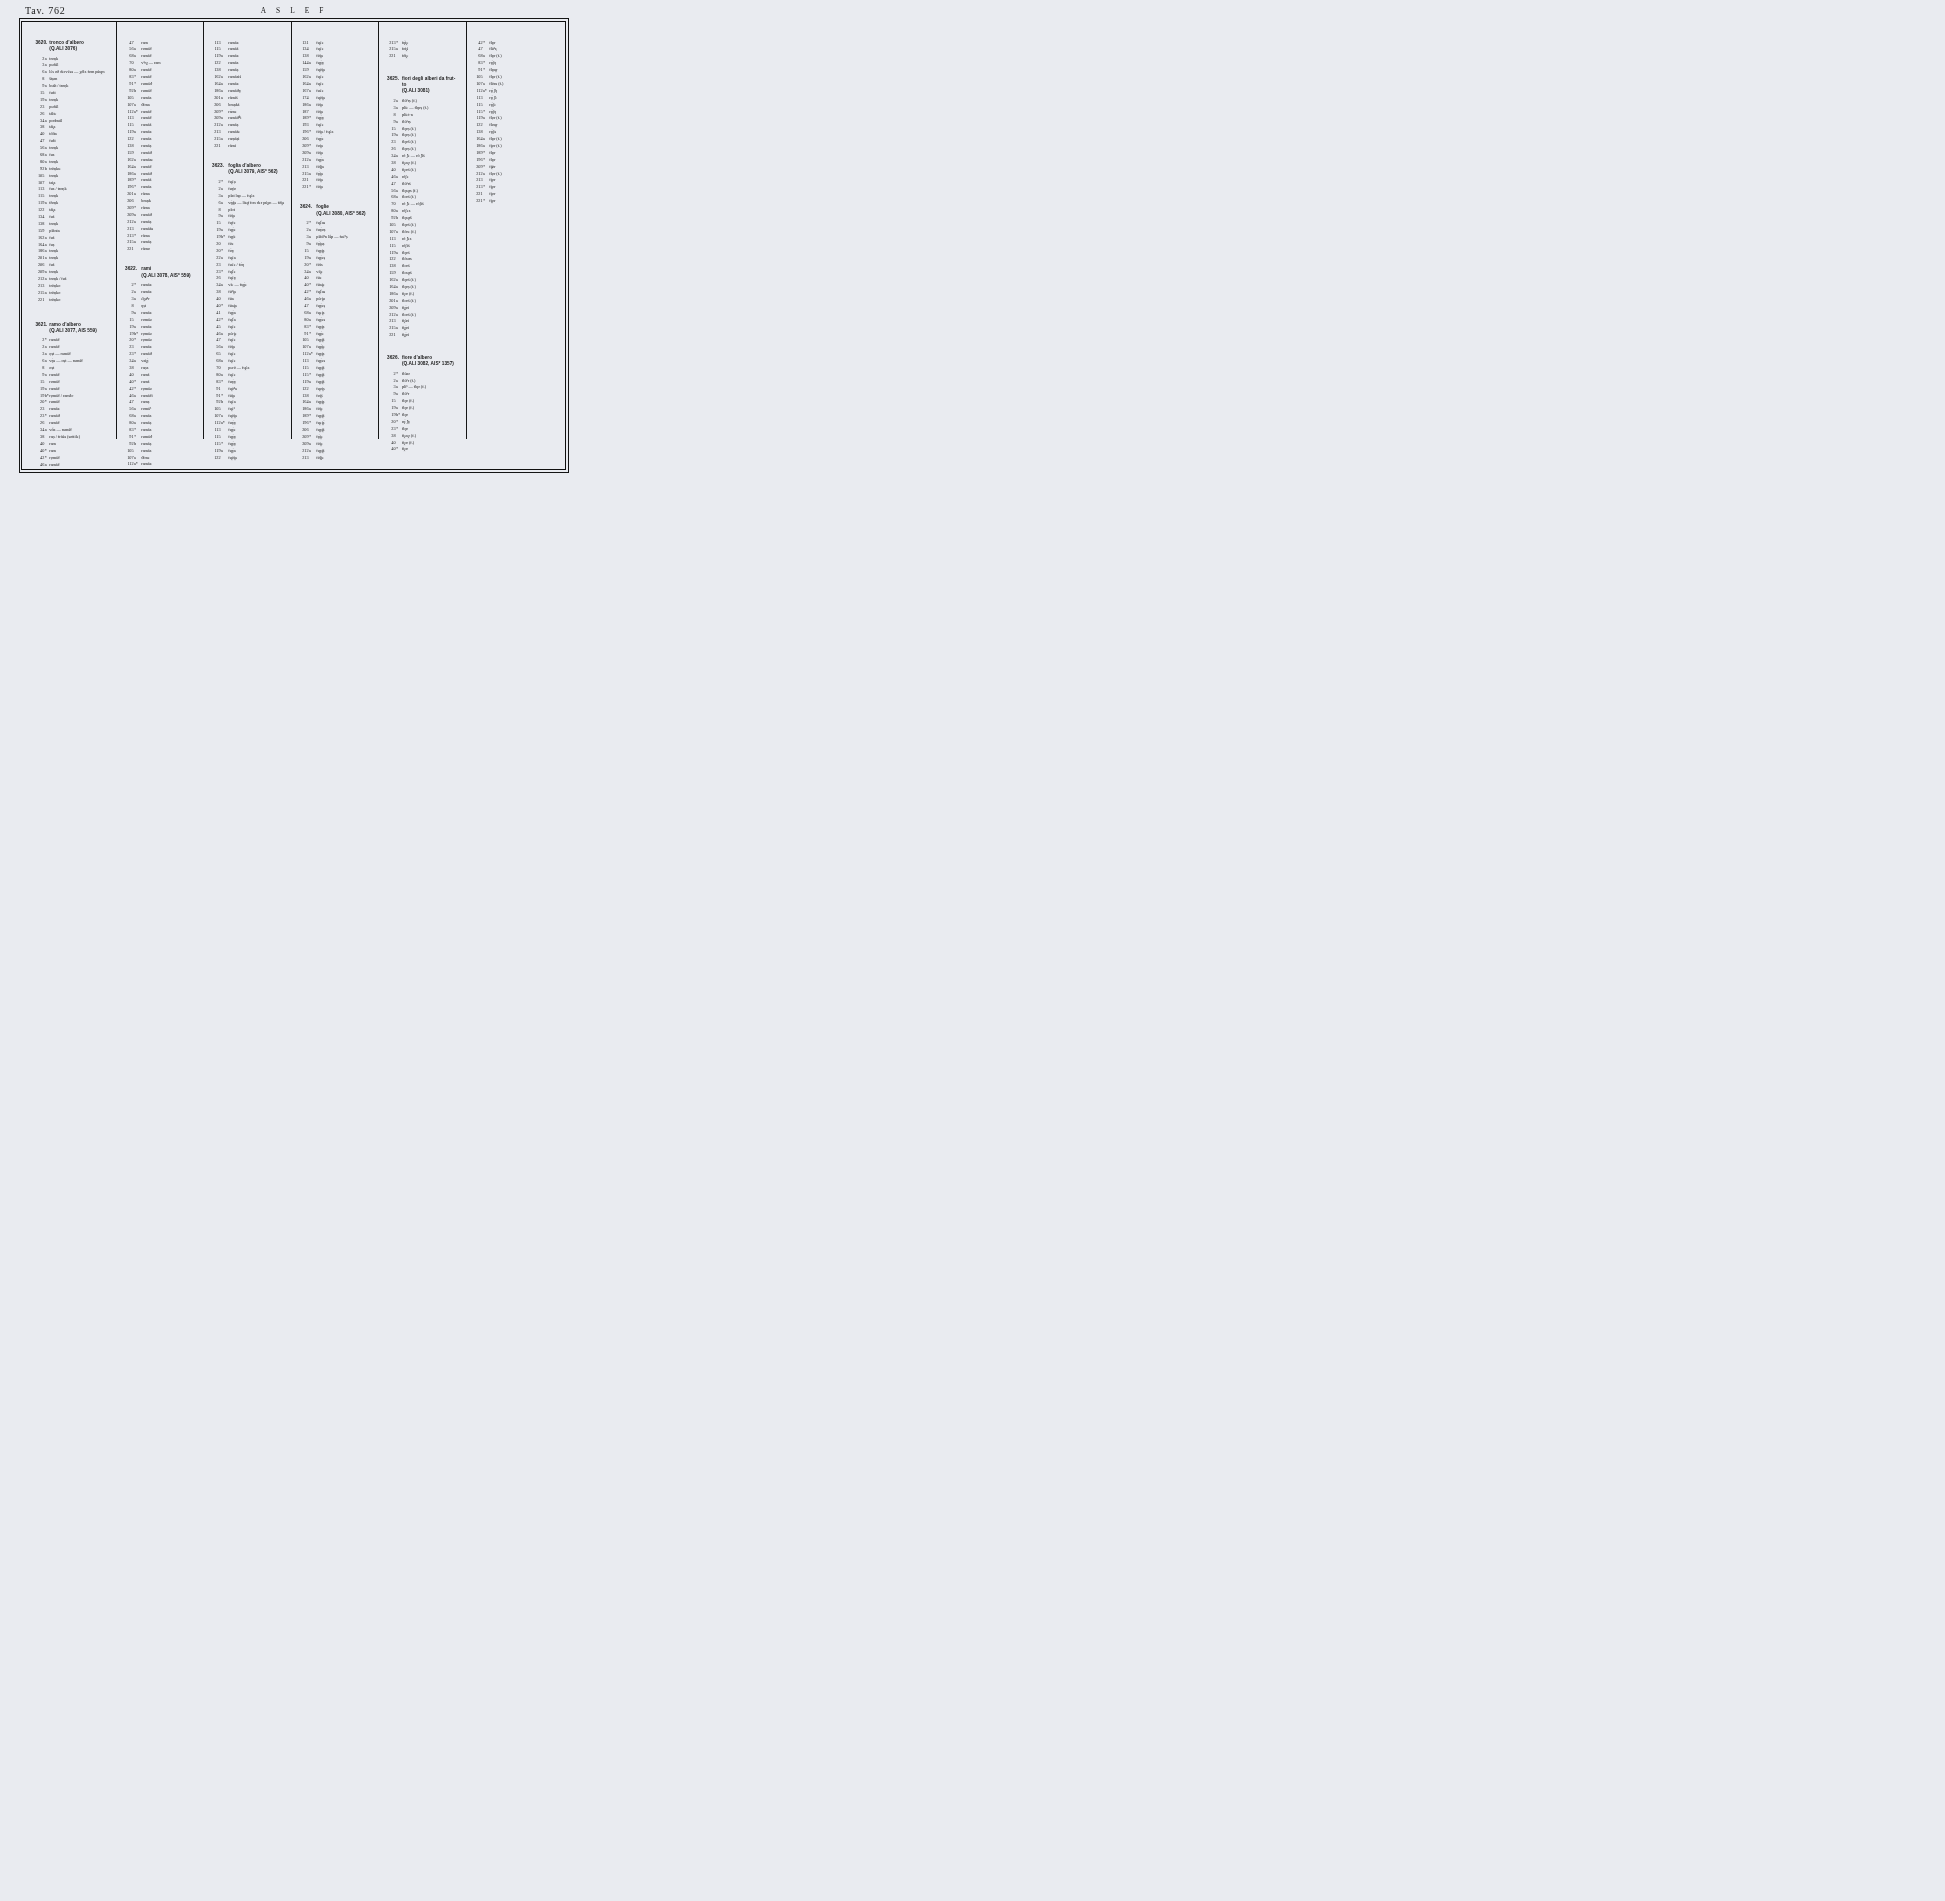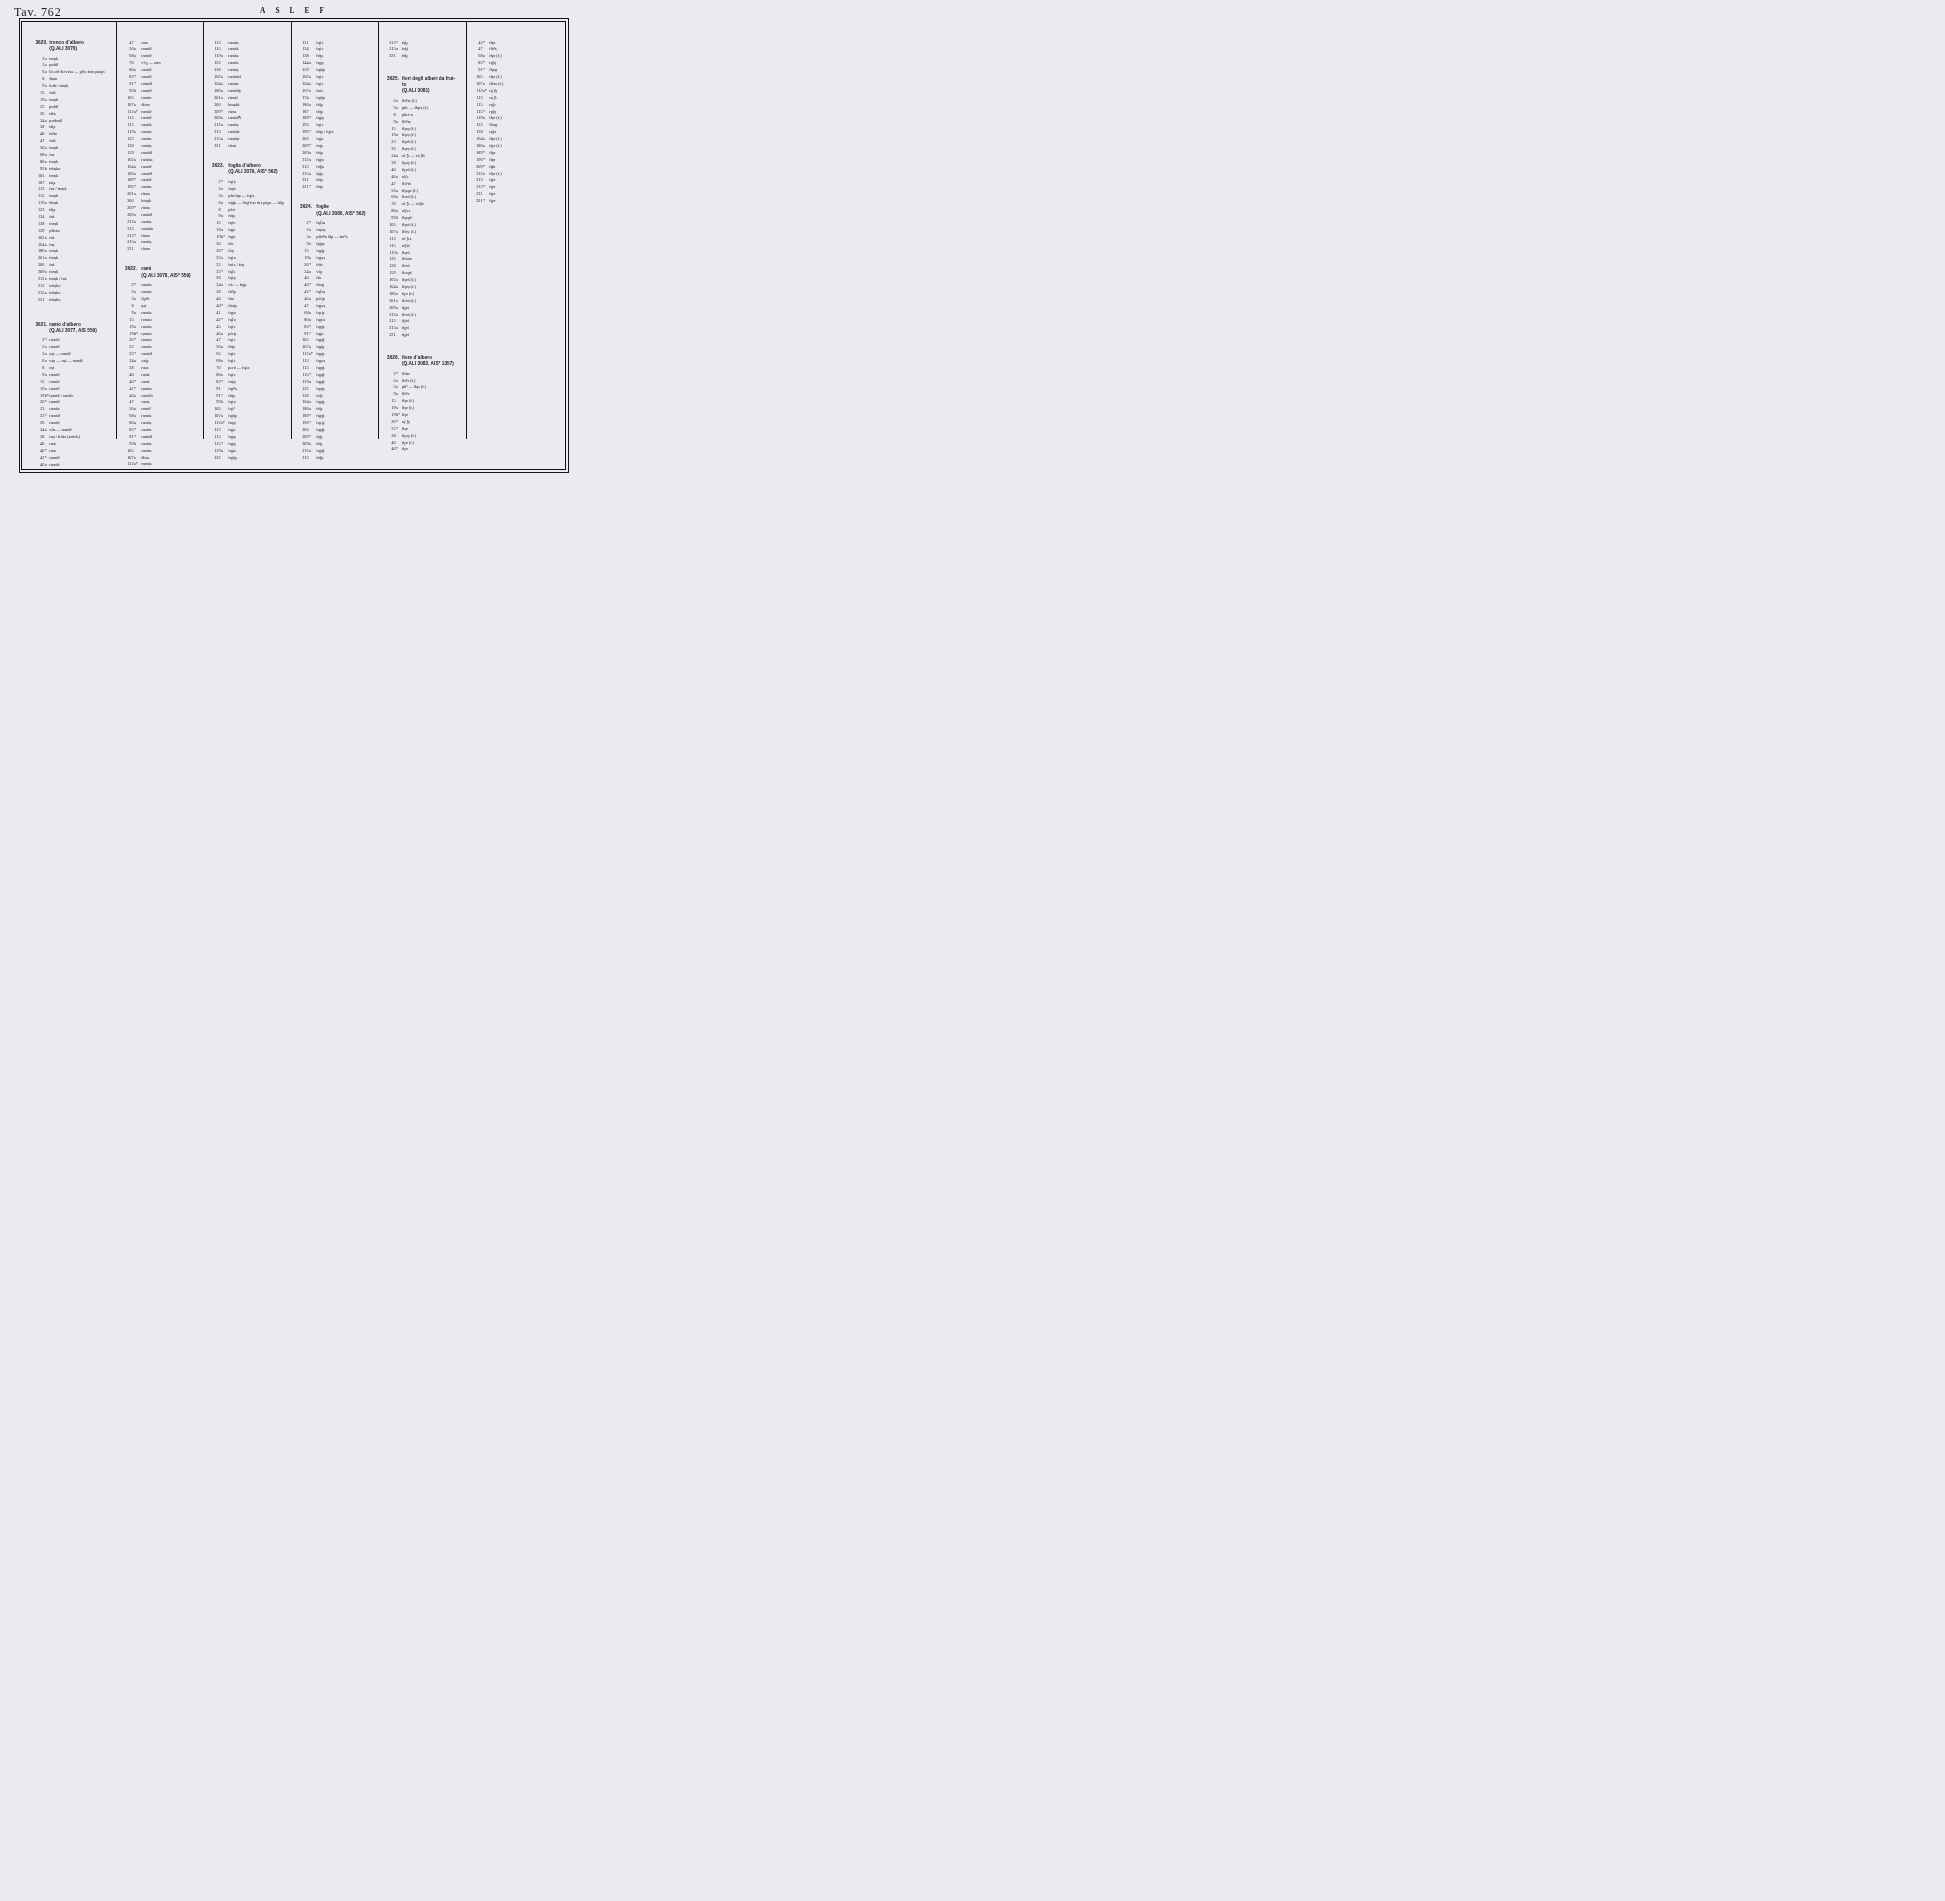--- a/index.html
+++ b/index.html
@@ -9,27 +9,27 @@
   html,body{margin:0;padding:0;}
   body{
     width:584px;height:475px;
     background:var(--paper);
     font-family:"Liberation Serif", serif;
     color:var(--ink);
     position:relative;
     overflow:hidden;
   }
   .tav{
-    position:absolute;left:14px;top:5px;
-    font-size:12px;letter-spacing:0.8px;text-align:center;
+    position:absolute;left:25px;top:5px;
+    font-size:10px;letter-spacing:0.8px;text-align:center;
   }
   .aslef{
     position:absolute;top:5.8px;left:0;right:0;
     text-align:center;
-    font-size:7.4px;font-weight:bold;
+    font-size:7.4px;font-weight:normal;
     letter-spacing:10px;text-indent:10px;
   }
   .box-outer{
     position:absolute;left:18.7px;top:18px;
     width:550px;height:455px;
     border:0.8px solid #151515;
     box-sizing:border-box;
   }
   .box-inner{
     position:absolute;left:1.6px;top:1.6px;right:1.6px;bottom:1.6px;

